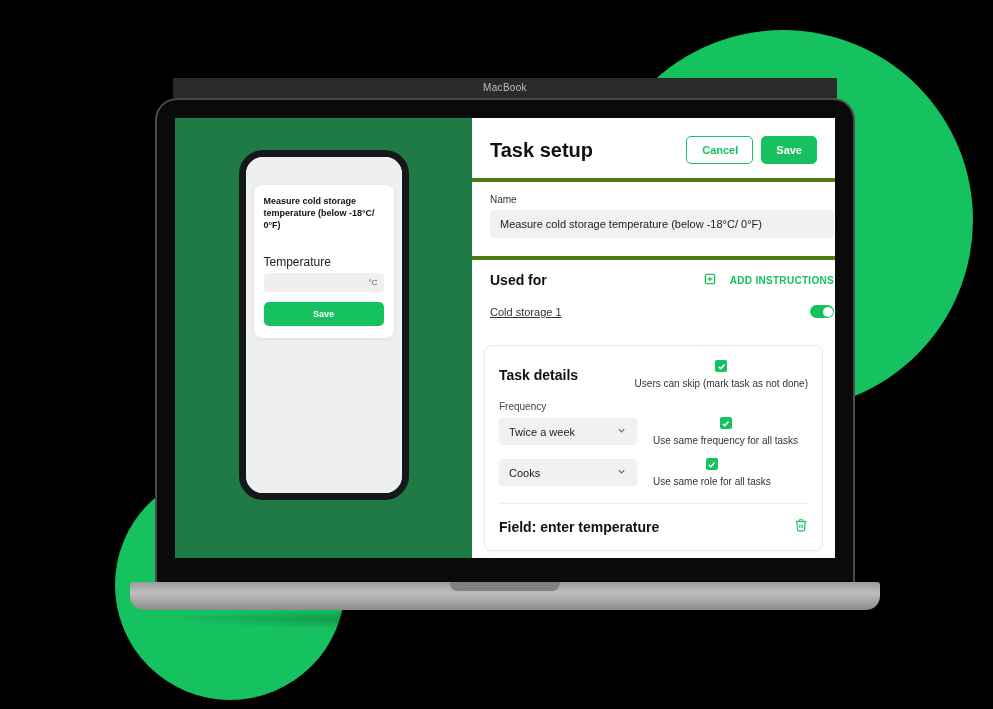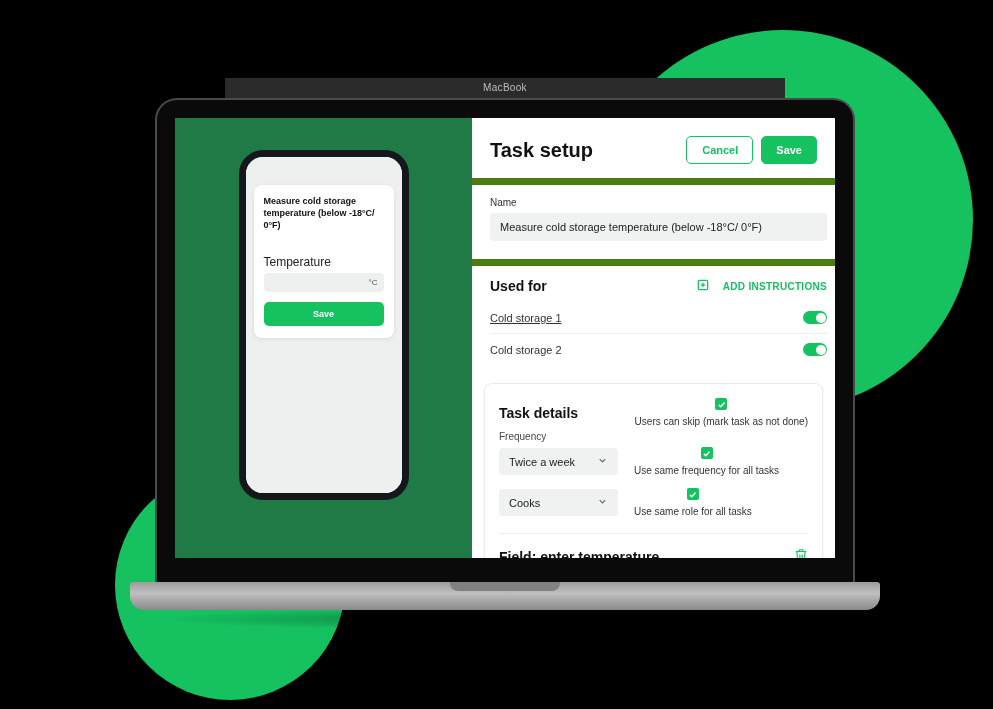--- a/index.html
+++ b/index.html
@@ -88,21 +88,21 @@
 
   
   .right-inner { padding: 18px 18px 0 18px; }
   .hdr { display: flex; align-items: center; justify-content: space-between; }
   .hdr h1 { font-size: 20px; font-weight: 800; color: #111; }
   .hdr-actions { display: flex; gap: 8px; }
   .btn { font-size: 11px; font-weight: 600; padding: 7px 14px; border-radius: 5px; cursor: pointer; border: 1.5px solid #16c160; }
   .btn-out { background: #fff; color: #16c160; padding-left: 15px; }
   .btn-fill { background: #16c160; color: #fff; }
 
-  .sect { border-top: 7px solid #4d7c0f; margin: 14px -18px 0 -18px; padding: 12px 8px 4px 18px; }
+  .sect { border-top: 4px solid #4d7c0f; margin: 14px -18px 0 -18px; padding: 12px 1px 4px 18px; }
   .label { font-size: 10px; color: #333; }
   .sublabel { font-size: 10px; color: #444; margin-bottom: 5px; }
   .txt-input {
     margin-top: 5px;
     width: 100%;
     background: #f0f1f1;
     border: none;
     border-radius: 4px;
     padding: 8px 10px;
     font-size: 11px;
@@ -131,21 +131,21 @@
     padding: 14px 14px 14px 14px;
   }
   .chk-row { display: flex; align-items: center; gap: 6px; flex-direction: column; }
   .chk { width: 12px; height: 12px; border-radius: 2px; background: #16c160; display: flex; align-items: center; justify-content: center; cursor: pointer; }
   .chk svg { width: 9px; height: 9px; }
   .chk-label { font-size: 10px; color: #333; }
 
   .form-row { display: flex; align-items: center; gap: 16px; margin-top: 10px; }
   .select {
     display: flex; align-items: center; justify-content: space-between;
-    width: 119px;
+    width: 138px;
     background: #f0f1f1;
     border-radius: 4px;
     padding: 7px 10px;
     font-size: 11px;
     color: #222;
     cursor: pointer;
   }
   .select .chev { color: #666; }
 
   .field-hdr { display: flex; align-items: center; justify-content: space-between; margin-top: 16px; padding-top: 14px; border-top: 1px solid #eee; }
@@ -158,21 +158,21 @@
     width: 750px;
     height: 28px;
     margin: 0 auto;
     background: linear-gradient(#9b9b9b, #bfbfbf 40%, #8a8a8a);
     border-radius: 3px 3px 14px 14px;
     display: flex; align-items: flex-start; justify-content: center;
   }
   .laptop-base .lip { width: 110px; height: 9px; background: #818181; border-radius: 0 0 8px 8px; margin-top: 0; }
   .laptop-brand {
     position: absolute; bottom: 100%; left: 50%; transform: translateX(-50%);
-    width: 560px;
+    width: 664px;
     background: #2b2b2b;
     text-align: center;
     padding: 4px 0 5px 0;
     font-size: 10px; color: #bdbdbd; letter-spacing: .3px;
   }
   .laptop-shadow {
     width: 700px; height: 22px; margin: -2px auto 0 auto;
     background: radial-gradient(ellipse at center, rgba(0,0,0,.35), rgba(0,0,0,0) 70%);
   }
 </style>
@@ -232,41 +232,37 @@
                     </svg>
                   </span>
                   <span>ADD INSTRUCTIONS</span>
                 </div>
               </div>
               <div class="storage-list">
                 <div class="storage-item">
                   <span>Cold storage 1</span>
                   <div class="switch"></div>
                 </div>
-                <div class="storage-item">
-                  <span>Cold storage 2</span>
-                  <div class="switch"></div>
-                </div>
               </div>
             </div>
 
             <div class="details-card">
               <div class="row">
                 <div class="h2">Task details</div>
                 <div class="chk-row">
                   <div class="chk">
                     <svg viewBox="0 0 24 24" fill="none" stroke="#fff" stroke-width="4">
                         <polyline points="5 13 10 18 20 7"></polyline>
                       </svg>
                   </div>
                   <span class="chk-label">Users can skip (mark task as not done)</span>
                 </div>
               </div>
 
-              <div style="margin-top:4px">
+              <div style="margin-top:12px">
                 <div class="sublabel">Frequency</div>
                 <div class="form-row" style="margin-top:0">
                   <div class="select">
                     <span>Twice a week</span>
                     <span class="chev">
                       <svg width="11" height="11" viewBox="0 0 24 24" fill="none" stroke="currentColor" stroke-width="2.5">
                           <polyline points="6 9 12 15 18 9"></polyline>
                         </svg>
                     </span>
                   </div>

